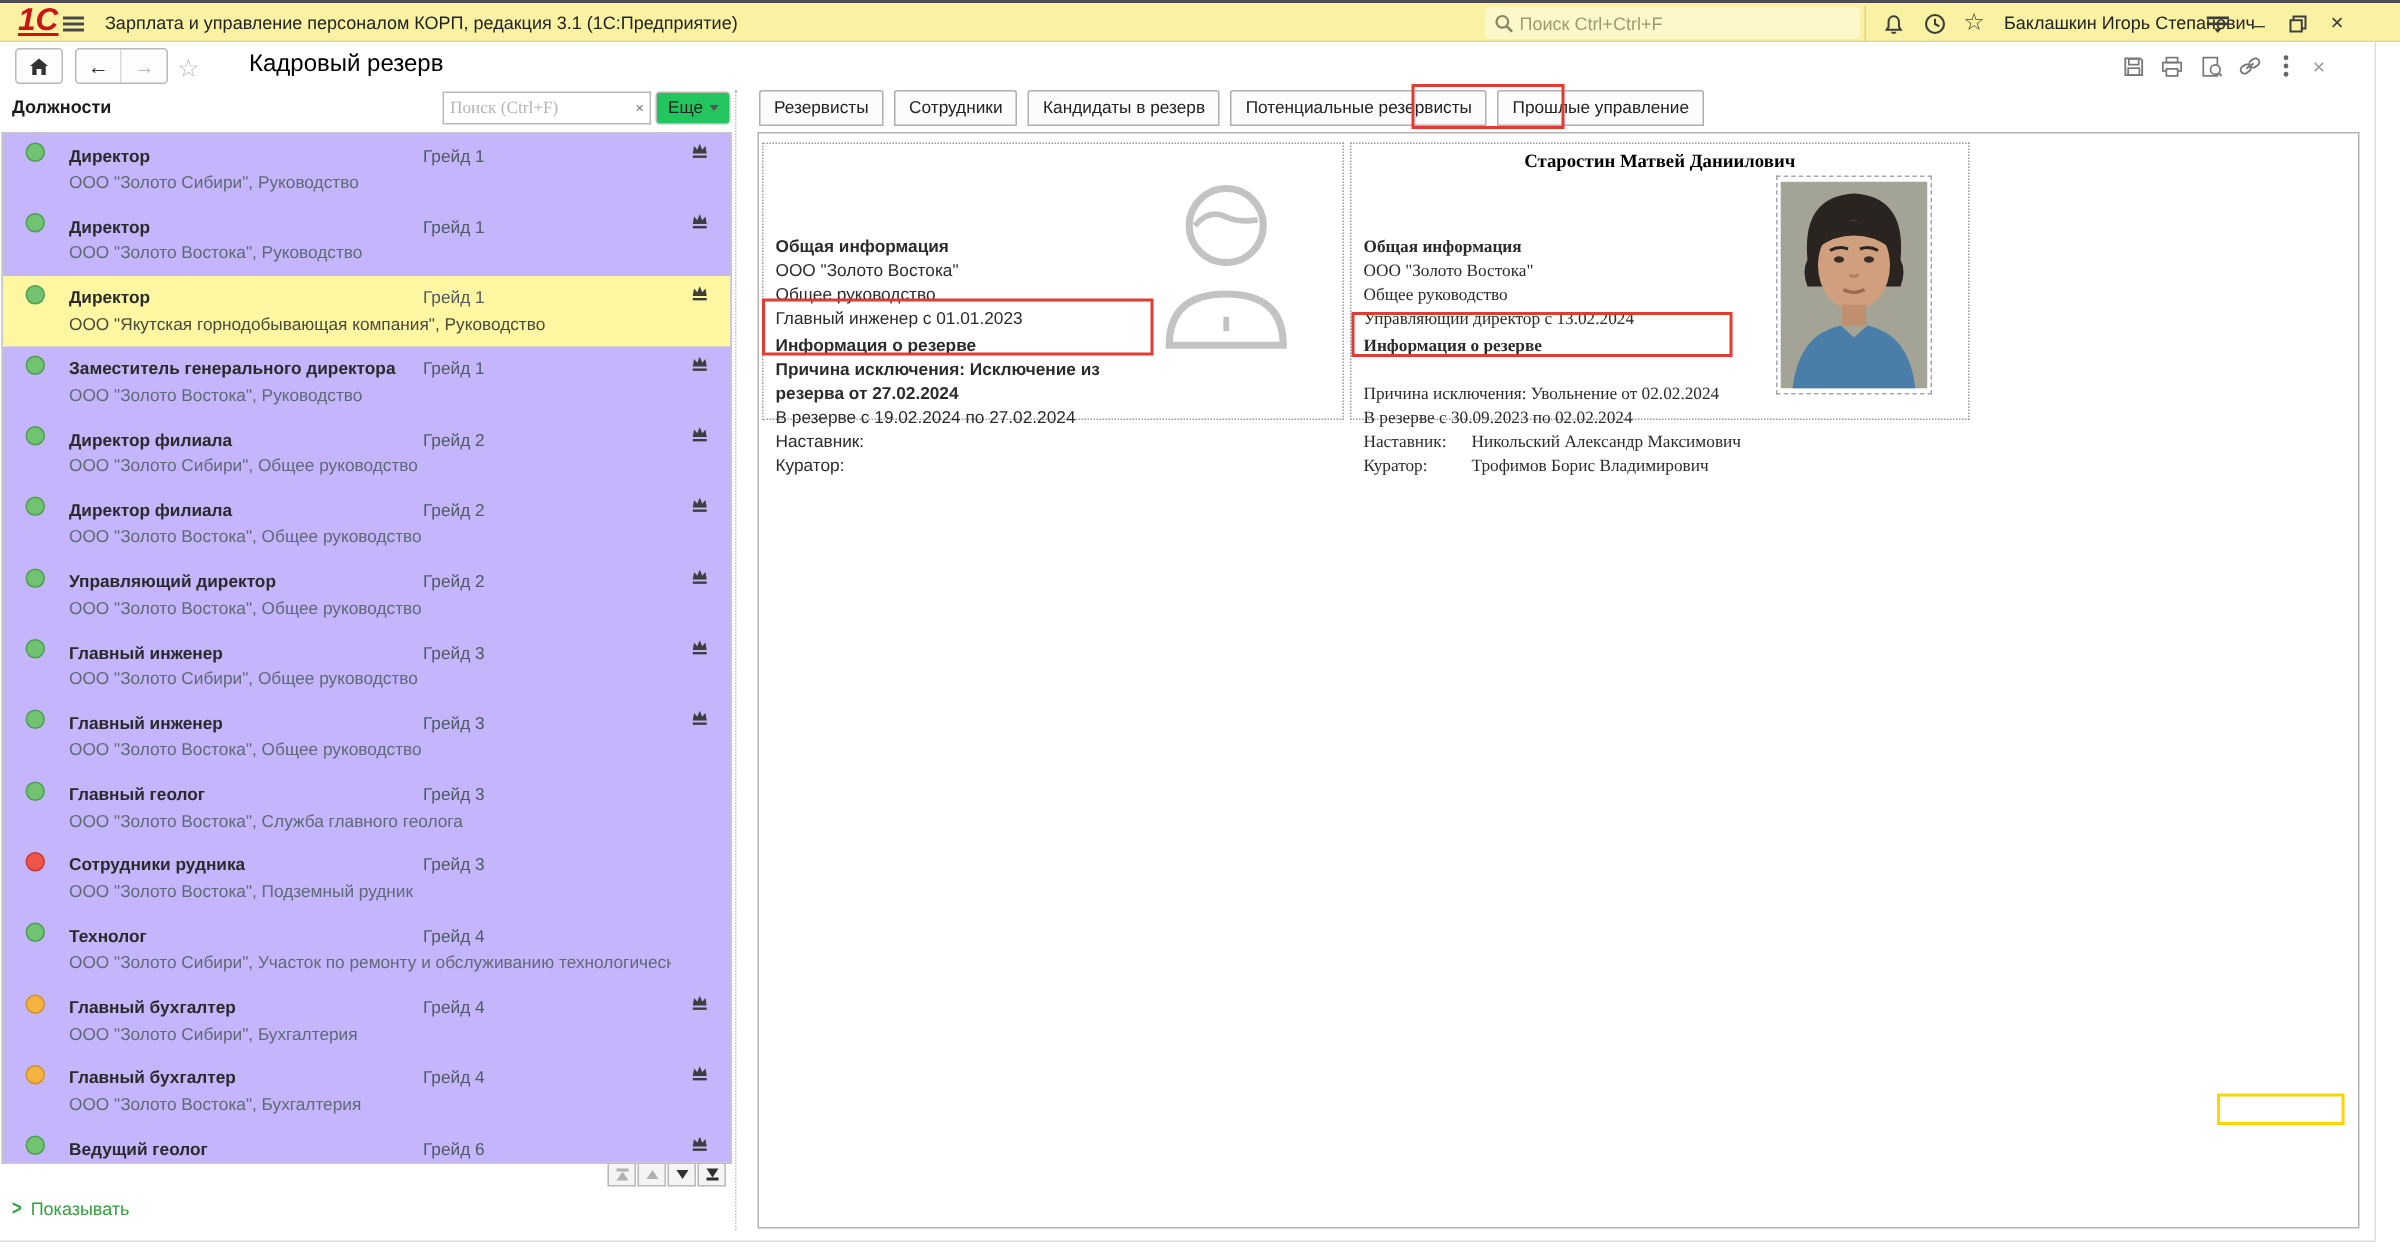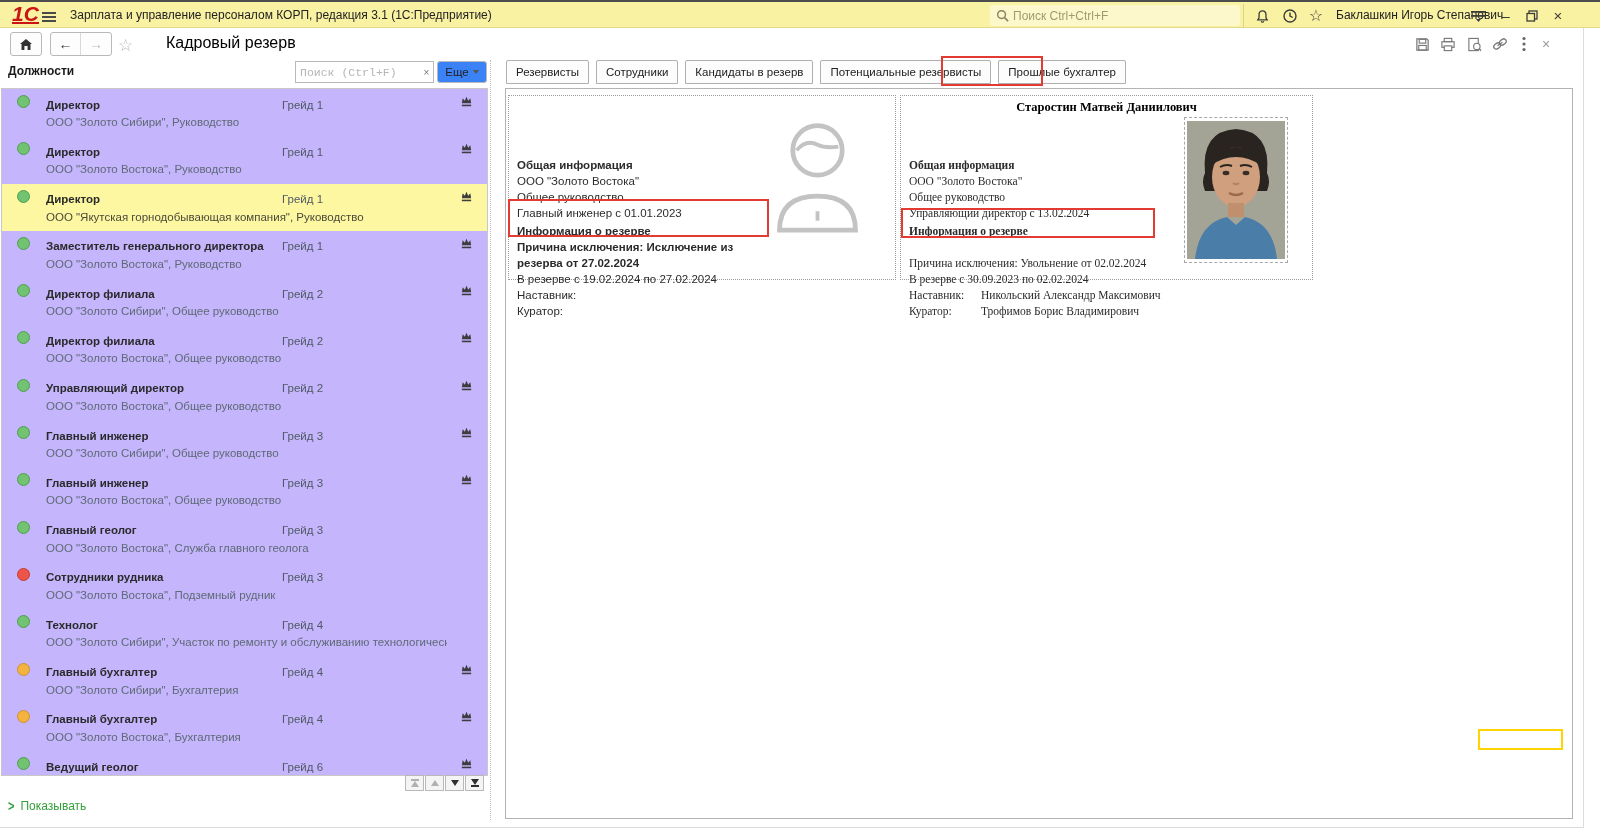--- a/index.html
+++ b/index.html
@@ -28,26 +28,26 @@
   .btn-box { position:absolute; height:24px; top:4px; border:1px solid #b9b9b9; border-radius:3px;
     background:#fdfdfd; display:flex; align-items:center; justify-content:center; }
   .nav-half { width:30px; height:22px; display:flex; align-items:center; justify-content:center; font-size:14px; }
   .star-big { position:absolute; left:118px; top:7px; font-size:17px; color:#b9b9b9; }
   .page-title { position:absolute; left:142px; top:6px; font-size:16px; color:#000;margin-left:24px; }
   .tool-ic { position:absolute; top:7px; width:20px; height:18px; display:flex; align-items:center; justify-content:center; }
 
   
   .lp-title { position:absolute; left:8px; top:64px; font-size:12px; font-weight:bold; color:#1a1a1a; }
   .lp-search { position:absolute; left:295px; top:61px; width:126px; height:22px; border:1px solid #b9b9b9;
-    font-size:11.5px; color:#333; padding:0 4px; font-family:Liberation Mono, monospace; }
+    font-size:11.5px; color:#333; padding:0 4px; font-family:Liberation Serif, serif; }
   .lp-search::placeholder { color:#b5b5b5; }
   .lp-clear { position:absolute; left:420px; top:61px; width:14px; height:22px; border:1px solid #b9b9b9;
     border-left:none; background:#fff; font-size:10px; color:#777; display:flex; align-items:center; justify-content:center; }
   .lp-more { position:absolute; left:437px; top:61px; width:50px; height:22px; border:1px solid #b9b9b9;
-    border-radius:3px; background:#3b82f6; font-size:11.5px; color:#222; display:flex; align-items:center; justify-content:center; gap:4px; }
+    border-radius:3px; background:#22c55e; font-size:11.5px; color:#222; display:flex; align-items:center; justify-content:center; gap:4px; }
   .tri-down { display:inline-block; width:0; height:0; border-left:3.5px solid transparent;
     border-right:3.5px solid transparent; border-top:4px solid #555; }
 
   .pos-list { position:absolute; left:1px; top:88px; width:487px; height:688px;
     border:1px solid #c8c8c8; background:#c4b5fd; overflow:hidden; }
   .pos-row { position:relative; height:47.3px; width:100%; }
   .pos-row.selected { background:#fdf7a1; }
   .dot { position:absolute; left:15px; top:6px; width:13px; height:13px; border-radius:50%; }
   .dot.green { background:#71c371; border:1px solid #4e9e50; }
   .dot.red { background:#ee5448; border:1px solid #c43a30; }
@@ -453,21 +453,21 @@
     <span>Показывать</span>
   </div>
 
   <div class="splitter"></div>
 
   <div class="tabstrip">
       <div class="tab">Резервисты</div>
       <div class="tab">Сотрудники</div>
       <div class="tab">Кандидаты в резерв</div>
       <div class="tab">Потенциальные резервисты</div>
-      <div class="tab">Прошлые бухгалтер</div>
+      <div class="tab">Прошлые управление</div>
     </div>
   <div class="content"></div>
   <div class="frame-r"></div>
   <div class="frame-b"></div>
 
   <div id="cards-layer">
       <div class="card c1">
         <div class="card-text">
           <div class="b">Общая информация</div>
           <div>ООО "Золото Востока"</div>

